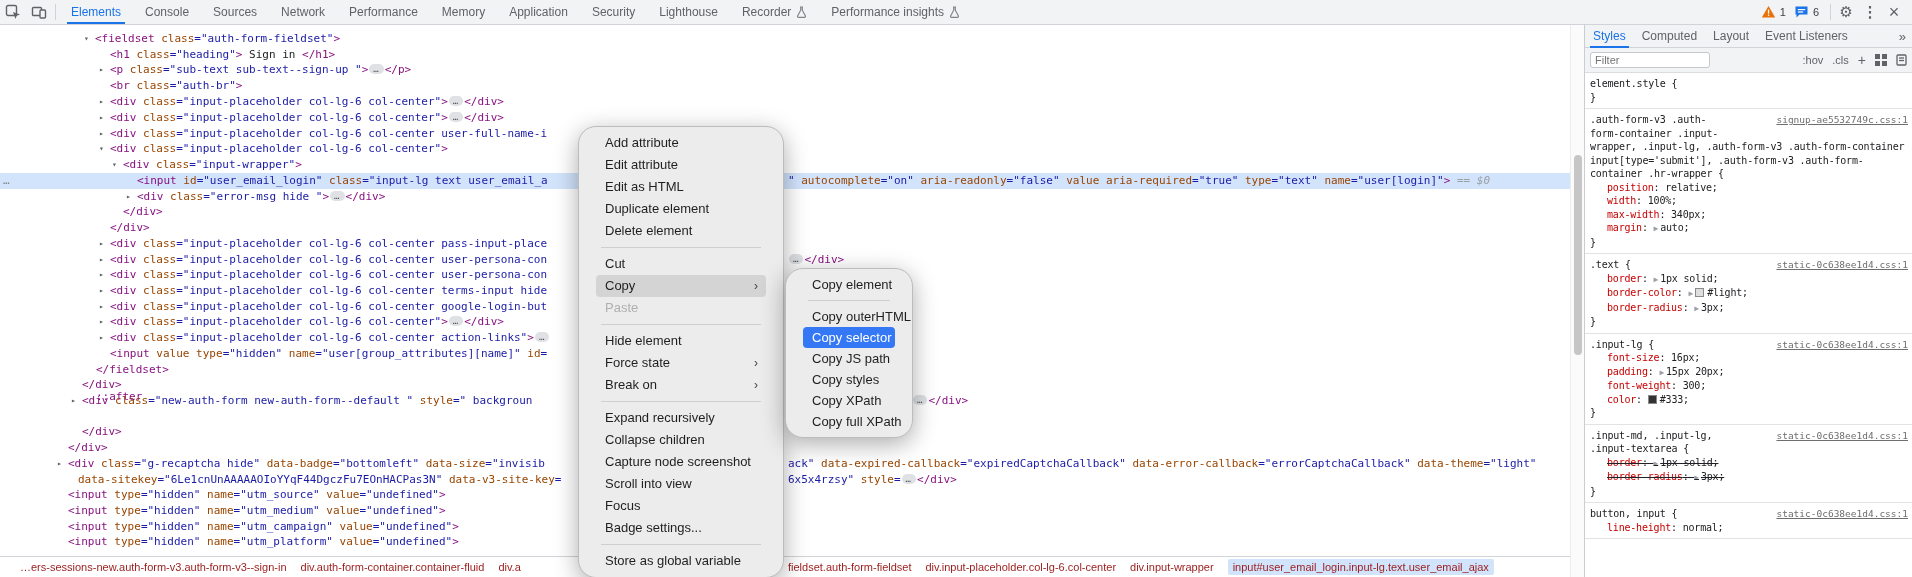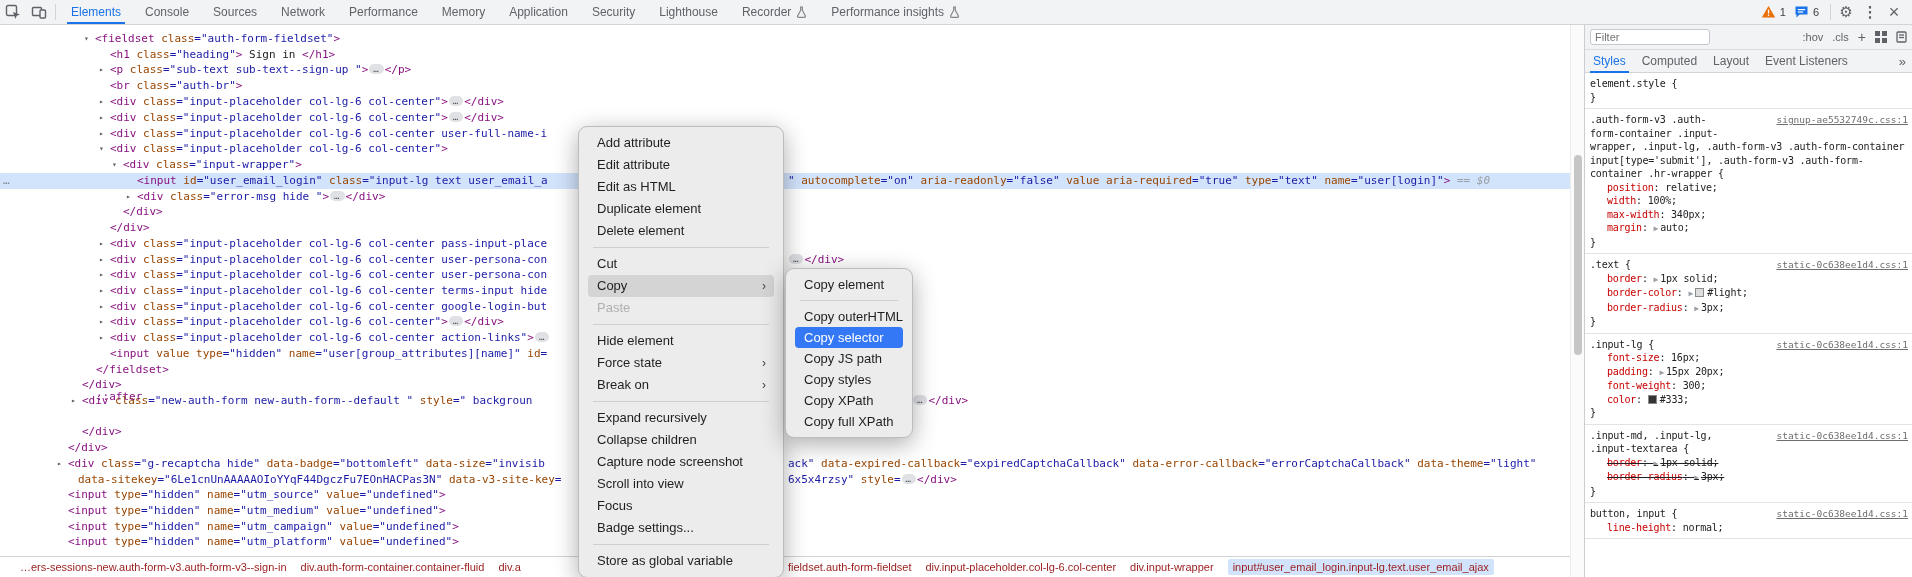--- a/index.html
+++ b/index.html
@@ -66,22 +66,22 @@
 .css-link{position:absolute;right:4px;top:4px;font-size:9.5px;color:#6e6e6e;
   text-decoration:underline;letter-spacing:0}
 .sel-line{white-space:nowrap}
 .prop{padding-left:17px;white-space:nowrap}
 .prop.struck{text-decoration:line-through}
 .prop .name{color:#c80000}
 .prop .exp{color:#9aa0a6;font-size:8px;margin-right:2px}
 .swatch{display:inline-block;width:9px;height:9px;border:1px solid #8a8a8a;vertical-align:-1px;margin-right:3px}
 
 
-.menu{position:absolute;background:#ececec;border:1px solid #bcbcbc;border-radius:9px;
-  box-shadow:0 6px 24px rgba(0,0,0,.33);padding:5px 4px;z-index:100;font-size:13px;color:#1f1f1f}
+.menu{position:absolute;background:#ececec;border:1px solid #bcbcbc;border-radius:18px;
+  box-shadow:0 6px 24px rgba(0,0,0,.33);padding:5px 12px;z-index:100;font-size:13px;color:#1f1f1f}
 .mi{height:22px;line-height:22px;margin:0 5px;padding:0 9px;border-radius:4px;position:relative;white-space:nowrap}
 .mi.hovered{background:#d4d4d4}
 .mi.disabled{color:#b0b0b0}
 .mi .sub-arrow{position:absolute;right:8px;top:0;font-size:12px;color:#444}
 .msep{height:1px;background:#cfcfcf;margin:5px 10px}
 #context-submenu .mi{height:21px;line-height:21px}
 #context-submenu .mi.selected{background:#3478f6;color:#fff}
 </style>
 </head>
 <body>
@@ -302,20 +302,29 @@
     </div>
   <div class="crumbs" id="crumbs-right" style="left: 788px;">
       <span class="crumb">fieldset.auth-form-fieldset</span>
       <span class="crumb">div.input-placeholder.col-lg-6.col-center</span>
       <span class="crumb">div.input-wrapper</span>
       <span class="crumb selected">input#user_email_login.input-lg.text.user_email_ajax</span>
     </div>
 </div>
 
 <div id="styles-panel">
+  <div id="sidebar-tabs">
+    <span id="stabs-holder" style="display:flex;height:23px">
+        <span class="stab selected">Styles</span>
+        <span class="stab">Computed</span>
+        <span class="stab">Layout</span>
+        <span class="stab">Event Listeners</span>
+      </span>
+    <span id="sidebar-overflow">»</span>
+  </div>
   <div id="styles-toolbar">
     <input id="filter-input" placeholder="Filter" style="">
     <span style="margin-left:auto"></span>
     <span class="tool-label" id="tool-hov">:hov</span>
     <span class="tool-label" id="tool-cls">.cls</span>
     <span class="tool-label" id="tool-plus" style="font-size:14px">+</span>
     <span style="display:inline-flex">
       <svg width="12" height="12" viewBox="0 0 12 12" fill="#5f6368">
           <rect x="0" y="0" width="5" height="5"></rect>
           <rect x="7" y="0" width="5" height="5"></rect>
@@ -323,29 +332,20 @@
           <rect x="7" y="7" width="5" height="5"></rect>
         </svg>
     </span>
     <span style="display:inline-flex">
       <svg width="11" height="12" viewBox="0 0 11 12" fill="none" stroke="#5f6368" stroke-width="1.3">
           <rect x="1" y="1" width="9" height="10" rx="1"></rect>
           <line x1="3" y1="4" x2="8" y2="4"></line>
           <line x1="3" y1="6.5" x2="8" y2="6.5"></line>
         </svg>
     </span>
-  </div>
-  <div id="sidebar-tabs">
-    <span id="stabs-holder" style="display:flex;height:23px">
-        <span class="stab selected">Styles</span>
-        <span class="stab">Computed</span>
-        <span class="stab">Layout</span>
-        <span class="stab">Event Listeners</span>
-      </span>
-    <span id="sidebar-overflow">»</span>
   </div>
   <div id="styles-content">
       <div class="rule">
         <div class="sel-line">element.style {</div>
         <div>}</div>
       </div>
       <div class="rule">
         <span class="css-link">signup-ae5532749c.css:1</span>
         <div class="sel-line">.auth-form-v3 .auth-</div>
         <div class="sel-line">form-container .input-</div>

